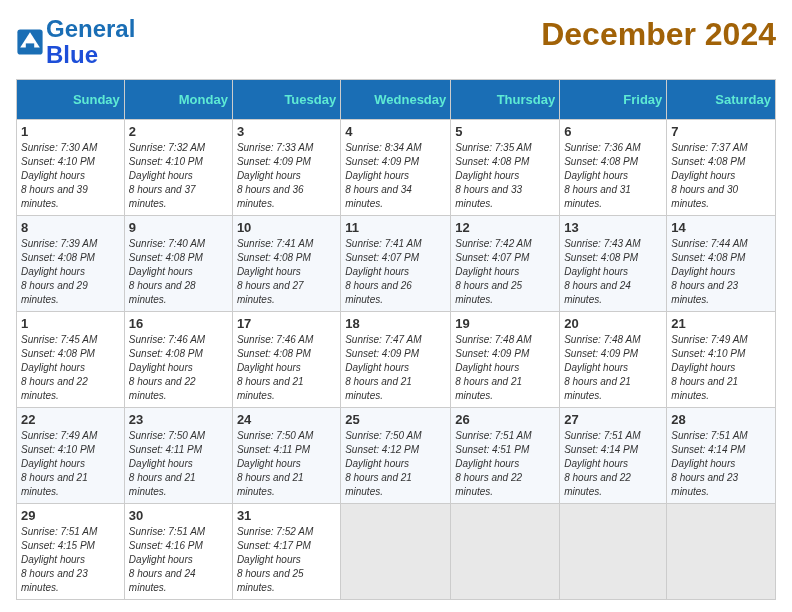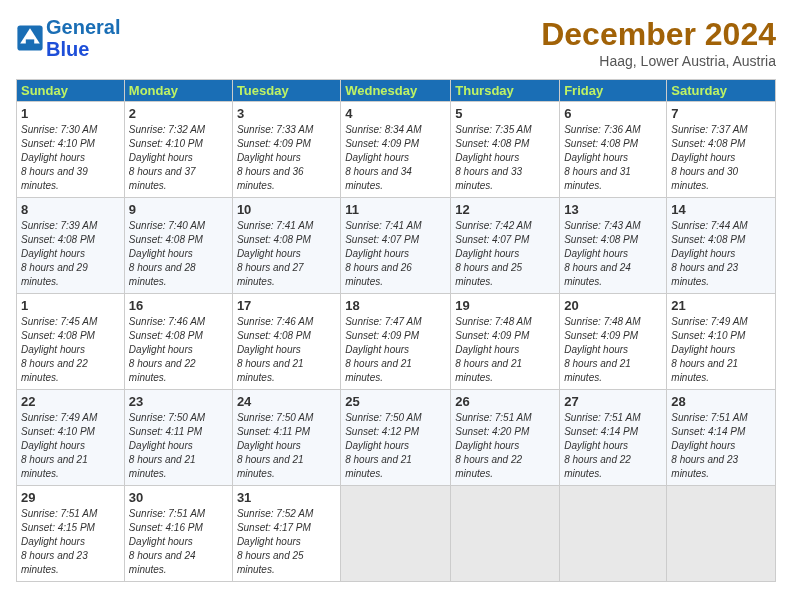--- a/index.html
+++ b/index.html
@@ -14,21 +14,21 @@
       display: flex;
       justify-content: space-between;
       align-items: flex-start;
       margin-bottom: 10px;
     }
     .logo {
       display: flex;
       align-items: center;
     }
     .logo-text {
-      font-size: 20px;
+      font-size: 24px;
       font-weight: bold;
       color: #333;
       line-height: 1.1;
     }
     .logo-text span {
       color: #1a6eb5;
     }
     .logo-icon {
       width: 28px;
       height: 28px;
@@ -45,25 +45,25 @@
     .location {
       font-size: 14px;
       color: #555;
     }
     table {
       width: 100%;
       border-collapse: collapse;
     }
     thead tr th {
       background-color: #1a6eb5;
-      color: #bef264;
+      color: #5eead4;
       font-size: 13px;
       font-weight: bold;
-      padding: 3px 4px;
-      text-align: left;
+      padding: 12px 4px;
+      text-align: right;
       border: 1px solid #ccc;
     }
     tbody tr td {
       vertical-align: top;
       border: 1px solid #ccc;
       padding: 4px;
       font-size: 10px;
       color: #333;
       background: #fff;
       width: 113px;
@@ -98,21 +98,20 @@
       <polygon points="20,6 34,28 6,28" fill="white"></polygon>
       <rect x="14" y="22" width="12" height="14" fill="#1a6eb5"></rect>
     </svg>
     <div class="logo-text">
       <div><span>General</span></div>
       <div><span style="color:#1d4ed8">Blue</span></div>
     </div>
   </div>
   <div class="title-block">
     <div class="month-title">December 2024</div>
-    <div class="location">Haag, Lower Austria, Austria</div>
   </div>
 </div>
 
 <table>
   <thead>
     <tr>
     <th>Sunday</th>
         <th>Monday</th>
         <th>Tuesday</th>
         <th>Wednesday</th>
@@ -351,21 +350,21 @@
           <span>Sunrise: 7:50 AM</span><br>
           <span>Sunset: 4:12 PM</span><br>
           <span>Daylight hours</span><br>
           <span>8 hours and 21 minutes.</span>
         </div>
       </td>
         <td>
         <span class="day-num">26</span>
         <div class="day-info">
           <span>Sunrise: 7:51 AM</span><br>
-          <span>Sunset: 4:20 PM</span><br>
+          <span>Sunset: 4:51 PM</span><br>
           <span>Daylight hours</span><br>
           <span>8 hours and 22 minutes.</span>
         </div>
       </td>
         <td>
         <span class="day-num">27</span>
         <div class="day-info">
           <span>Sunrise: 7:51 AM</span><br>
           <span>Sunset: 4:14 PM</span><br>
           <span>Daylight hours</span><br>

